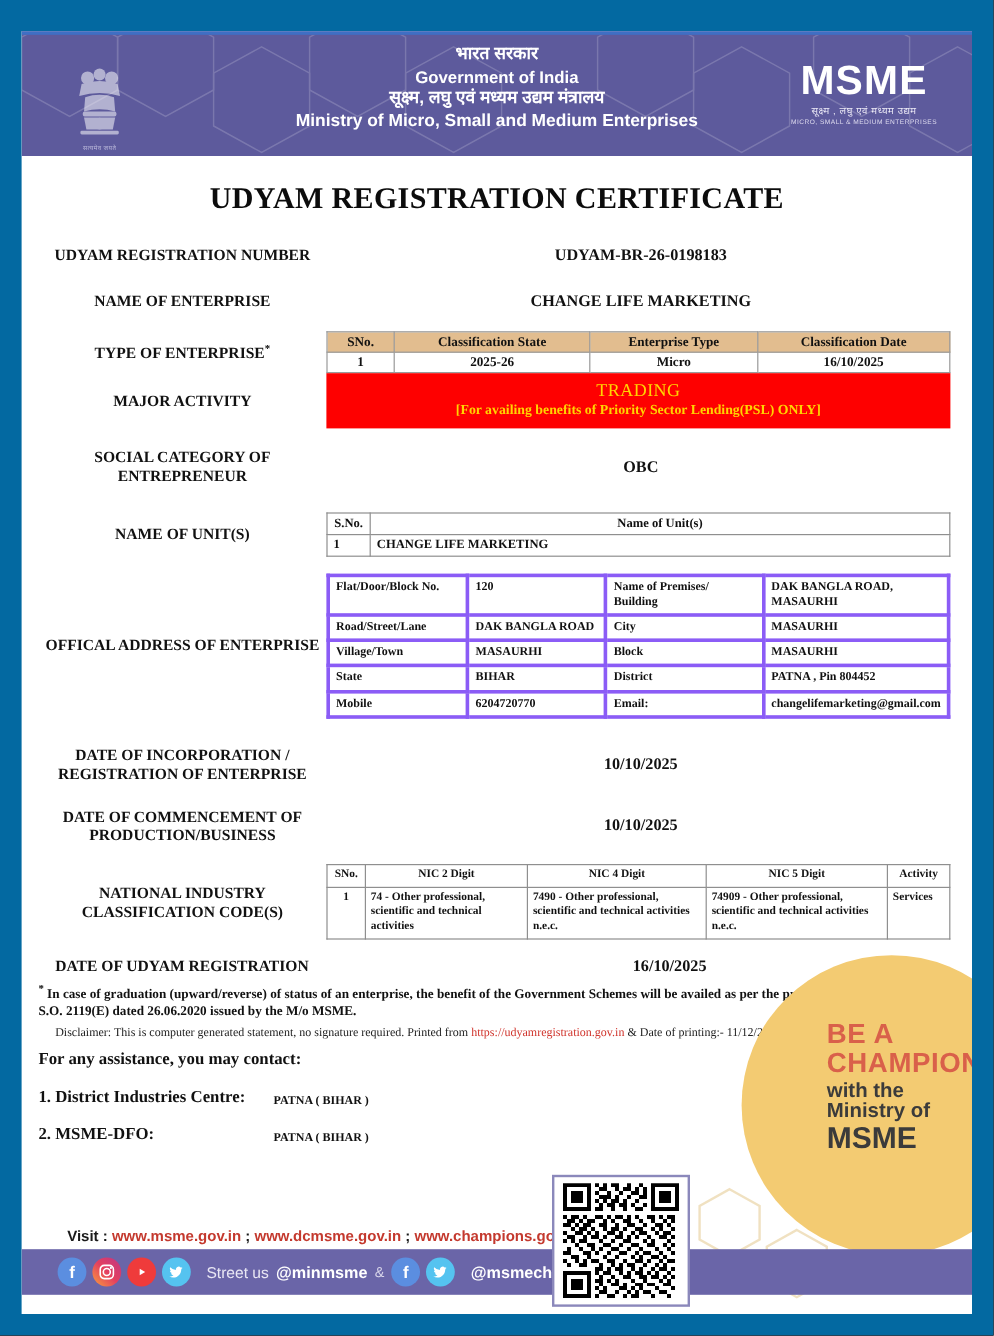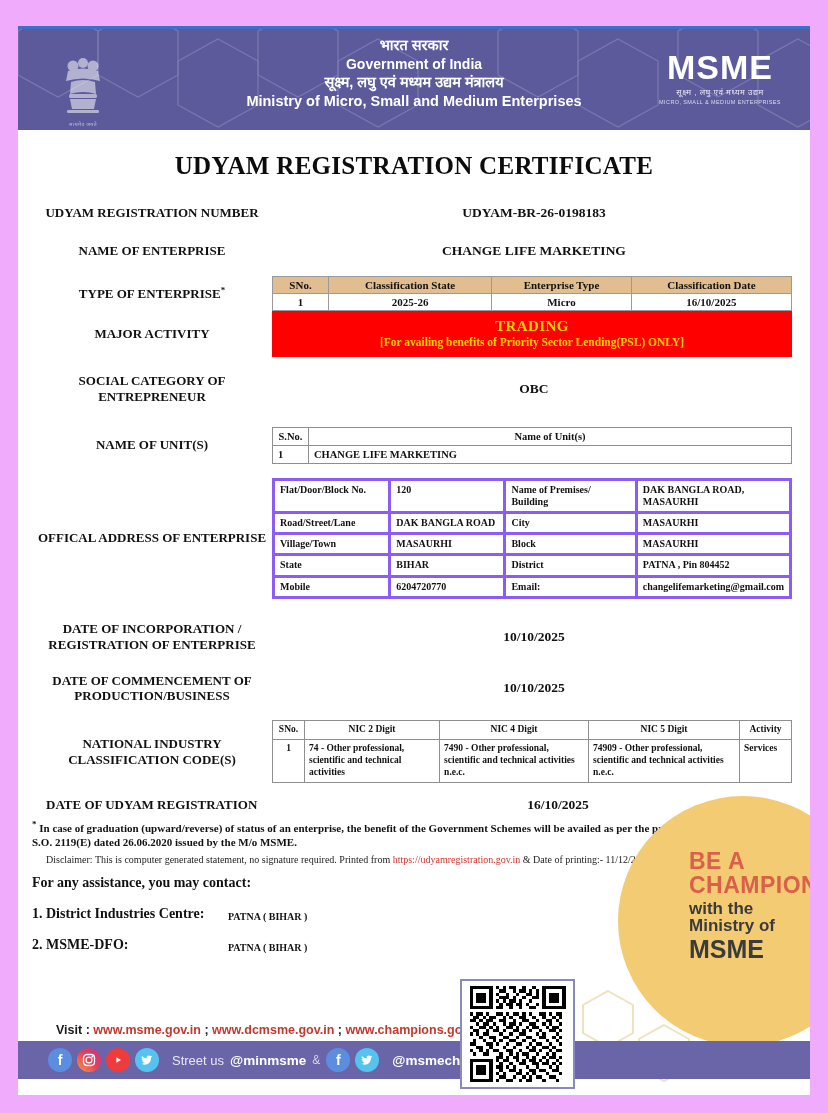--- a/index.html
+++ b/index.html
@@ -4,21 +4,21 @@
 <style>
   * { box-sizing: border-box; }
   html, body {
     margin: 0; padding: 0;
     background: #171013;
     font-family: "Liberation Serif", serif;
   }
   #page {
     position: relative;
     width: 828px; height: 1113px;
-    background: #f0abfc;
+    background: #0369a1;
     overflow: hidden;
   }
   .sheet {
     position: absolute;
     left: 18px; top: 26px;
     width: 792px; height: 1069px;
     background: #ffffff;
     overflow: hidden;
   }
 
@@ -158,21 +158,21 @@
   table.n td.c { text-align: center; }
 
   
   .banner {
     background: #fe0000;
     color: #ffd400;
     text-align: center;
     padding: 7px 4px 9px;
     width: 100%;
   }
-  .banner .b1 { font-size: 15px; font-weight: bold; letter-spacing: .4px; }
+  .banner .b1 { font-size: 15px; font-weight: normal; letter-spacing: .4px; }
   .banner .b2 { font-size: 11.5px; font-weight: bold; margin-top: 1px; }
 
   
   .notes { padding: 6px 14px 0; }
   .note-main {
     font-size: 11px; font-weight: bold; color: #111;
     line-height: 1.33;
   }
   .disclaimer {
     font-size: 10px; color: #222; margin-top: 4px; padding-left: 14px;

